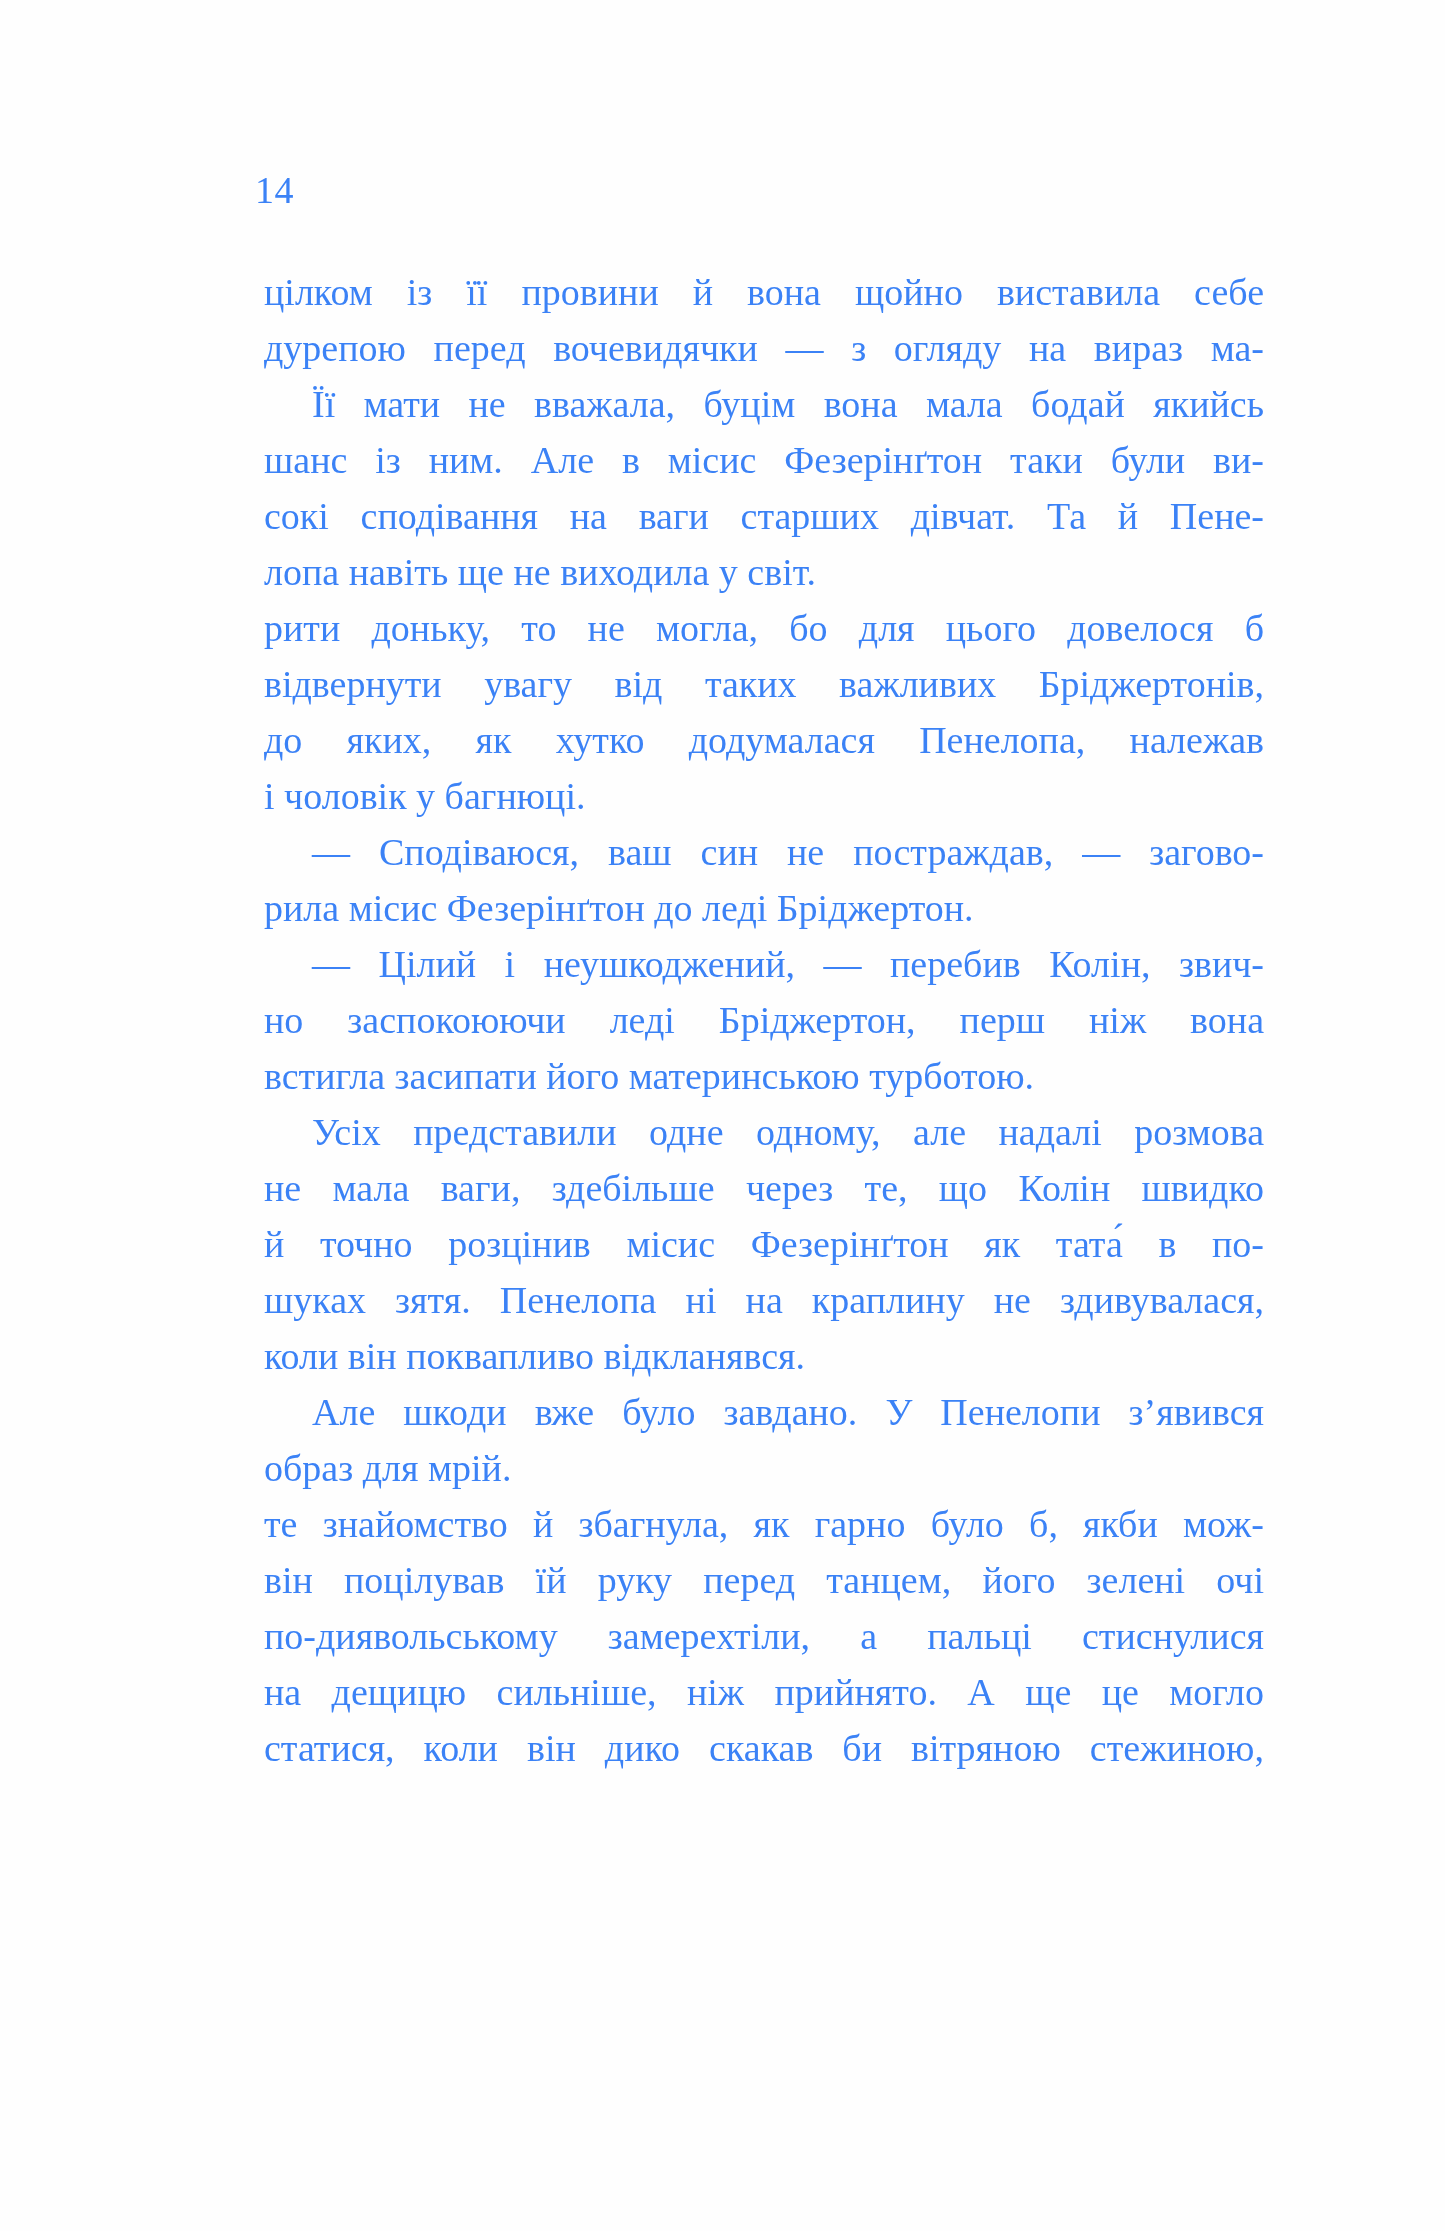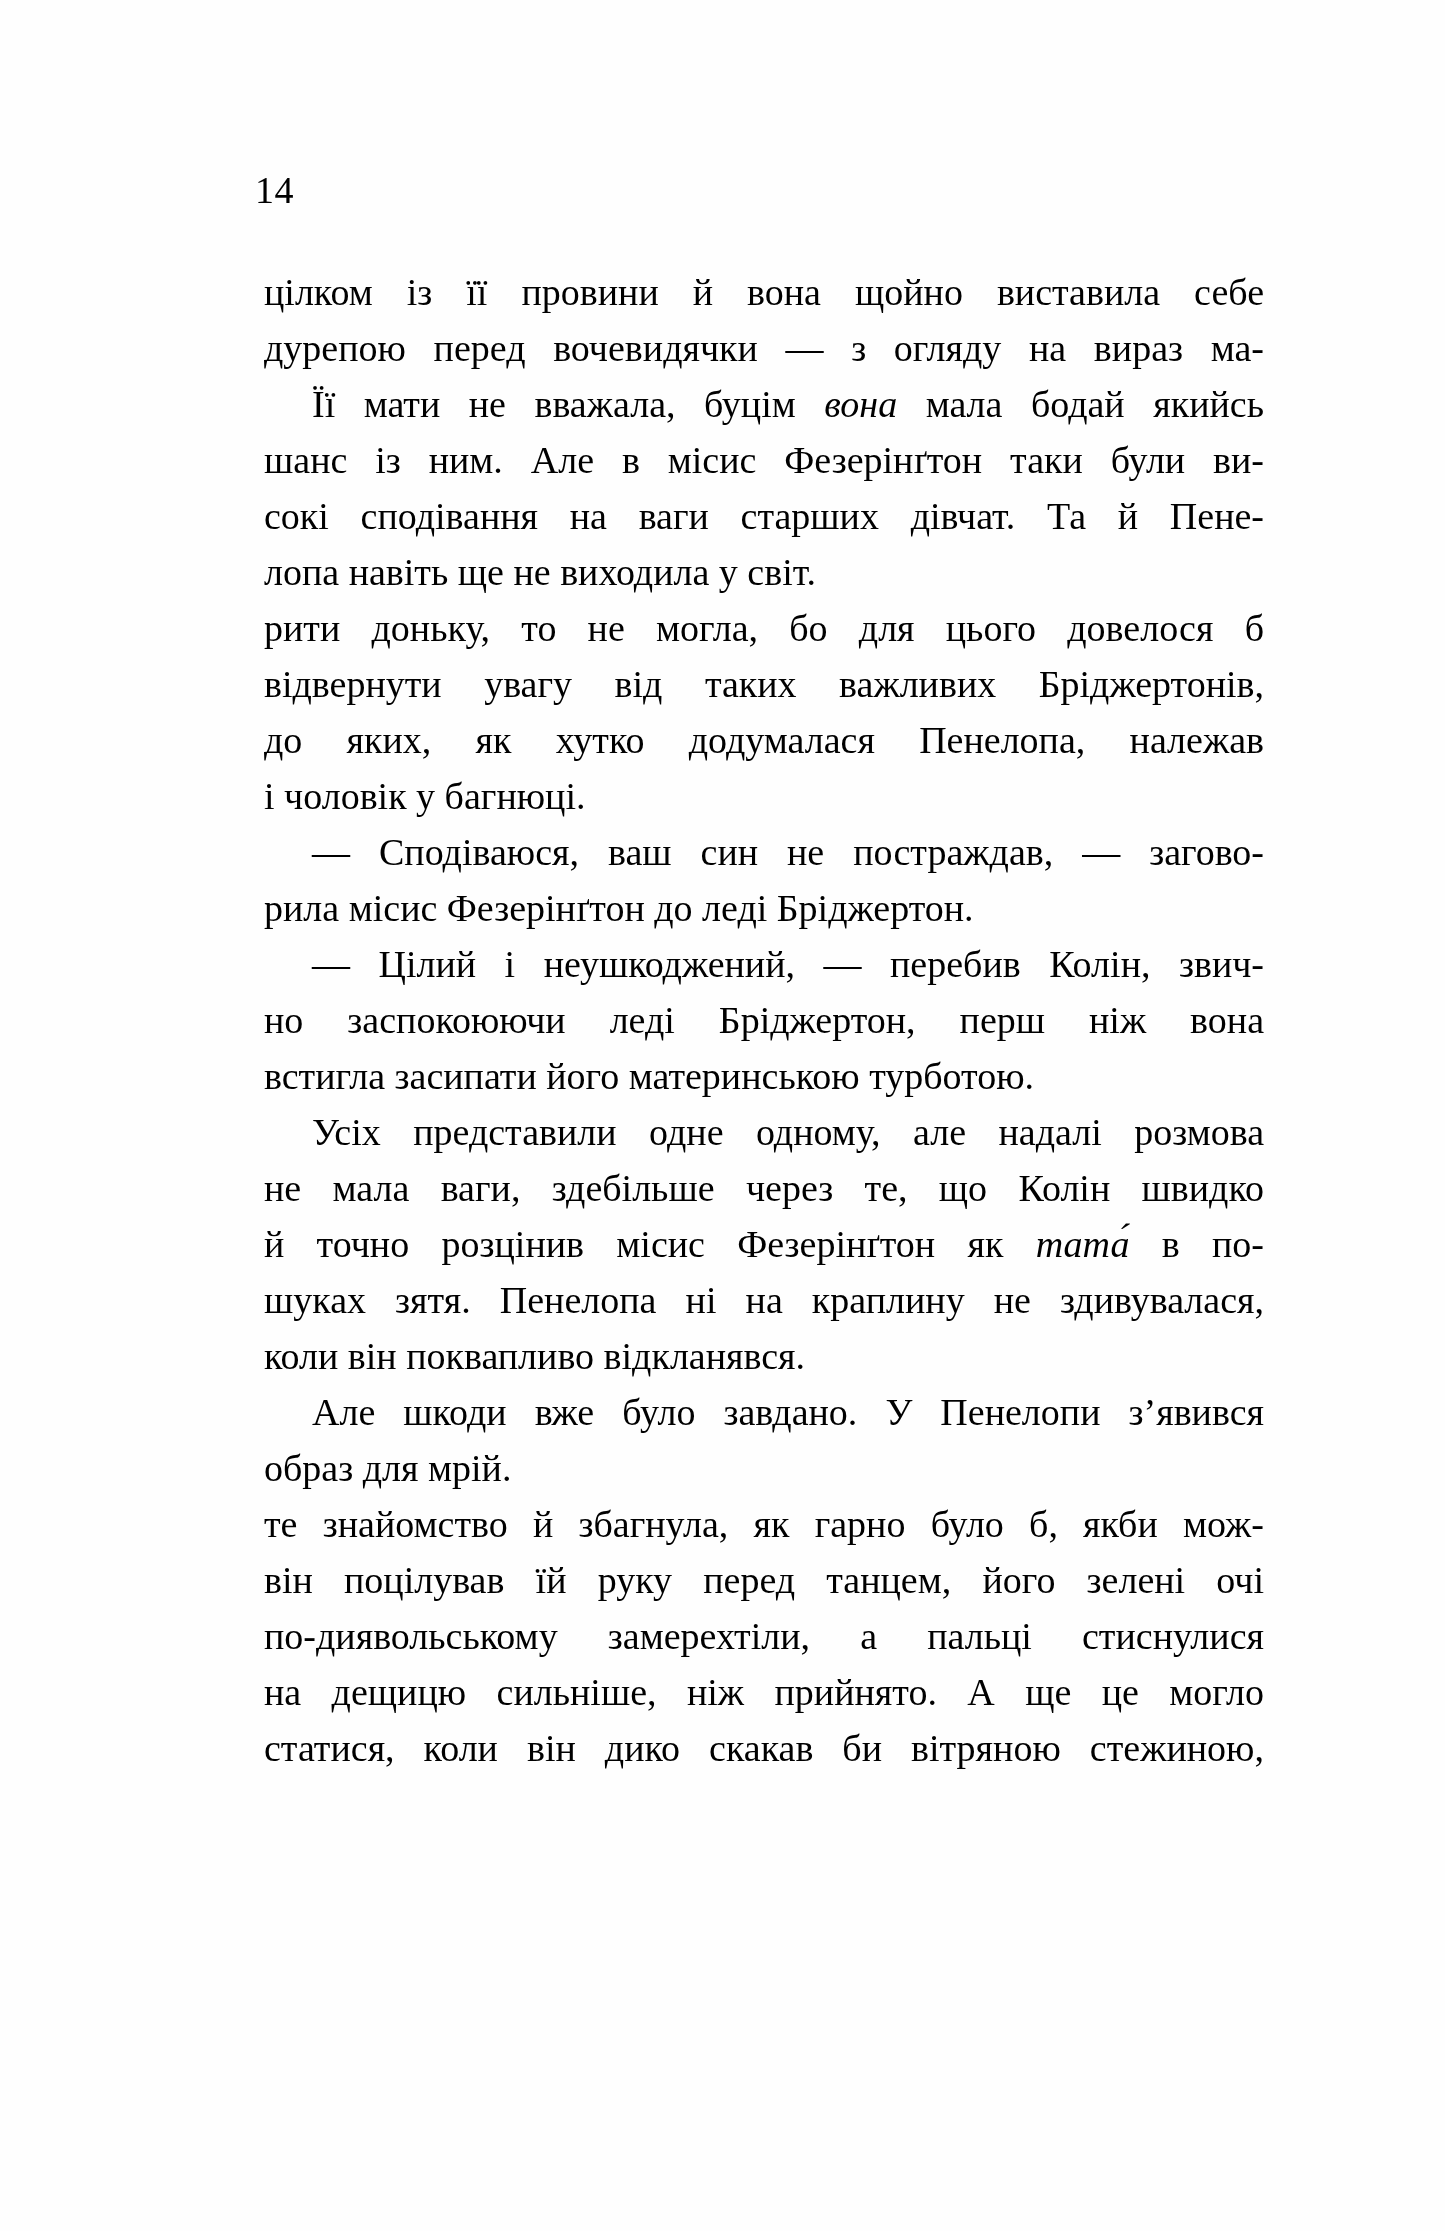--- a/index.html
+++ b/index.html
@@ -5,21 +5,21 @@
   html, body {
     margin: 0;
     padding: 0;
     background: #ffffff;
   }
   .page {
     position: relative;
     width: 1445px;
     height: 2231px;
     background: #fefefe;
-    color: #000000;
+    color: #3b82f6;
     font-family: "Liberation Serif", "DejaVu Serif", serif;
     overflow: hidden;
   }
   .page-number {
     position: absolute;
     left: 255px;
     top: 168px;
     font-size: 38px;
     line-height: 44px;
     letter-spacing: 0.5px;
@@ -41,21 +41,20 @@
     white-space: normal;
     overflow: visible;
   }
   .line.justify {
     text-align-last: justify;
   }
   .line.indent {
     padding-left: 48px;
   }
   .italic {
-    font-style: italic;
   }
 </style>
 </head>
 <body>
 
 <div class="page">
   <div class="page-number">14</div>
   <div class="text-block" id="text-lines">
       <div class="line justify"><span>цілком із її провини й вона щойно виставила себе</span></div>
       <div class="line justify"><span>дурепою перед вочевидячки — з огляду на вираз ма-</span></div>

